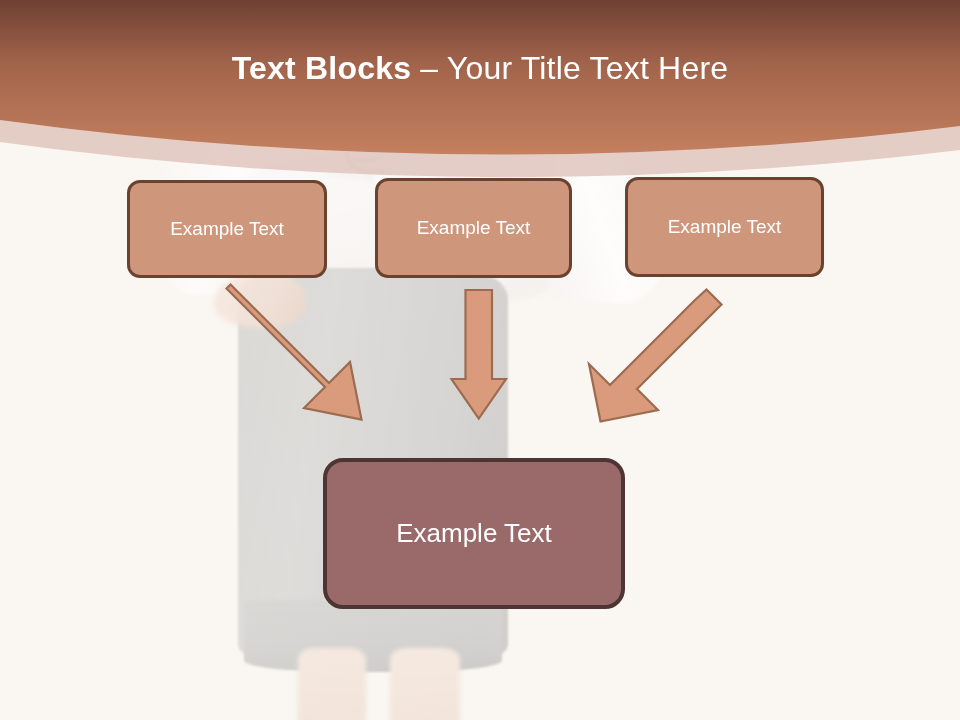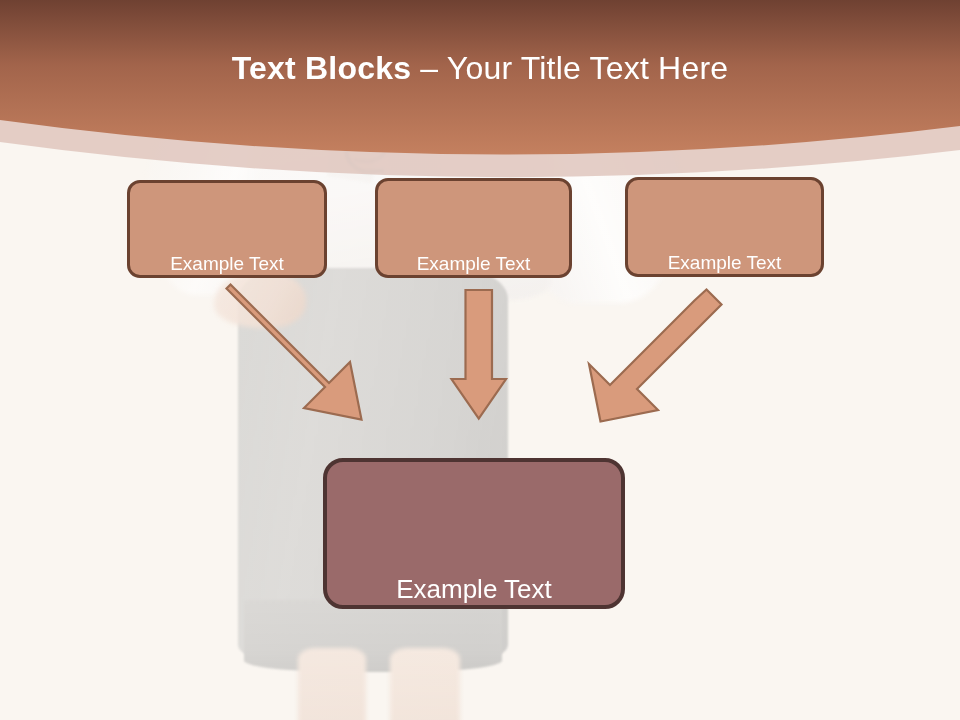--- a/index.html
+++ b/index.html
@@ -175,21 +175,21 @@
     white-space: nowrap;
   }
   .header-title .t-bold { font-weight: bold; }
   .header-title .t-reg  { font-weight: normal; }
 
   
   .box {
     position: absolute;
     box-sizing: border-box;
     display: flex;
-    align-items: flex-end;
+    align-items: center;
     justify-content: center;
     color: #ffffff;
     text-align: center;
   }
   .box-top {
     background: #CE967B;
     border: 3px solid #6B4230;
     border-radius: 13px;
     font-size: 19px;
     font-weight: normal;

